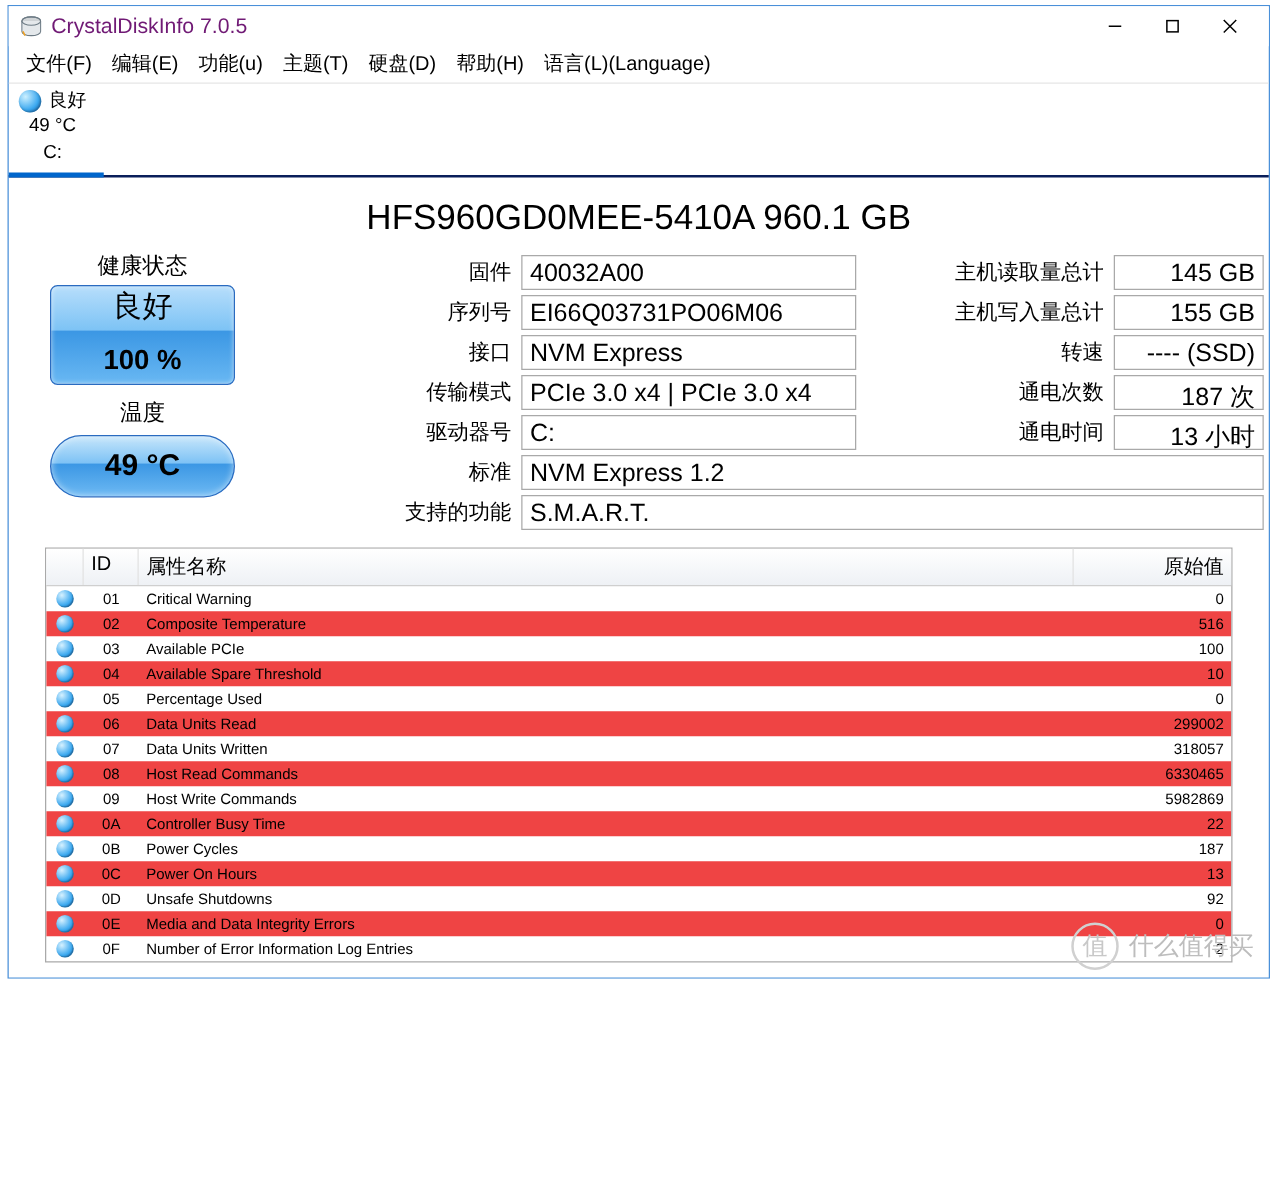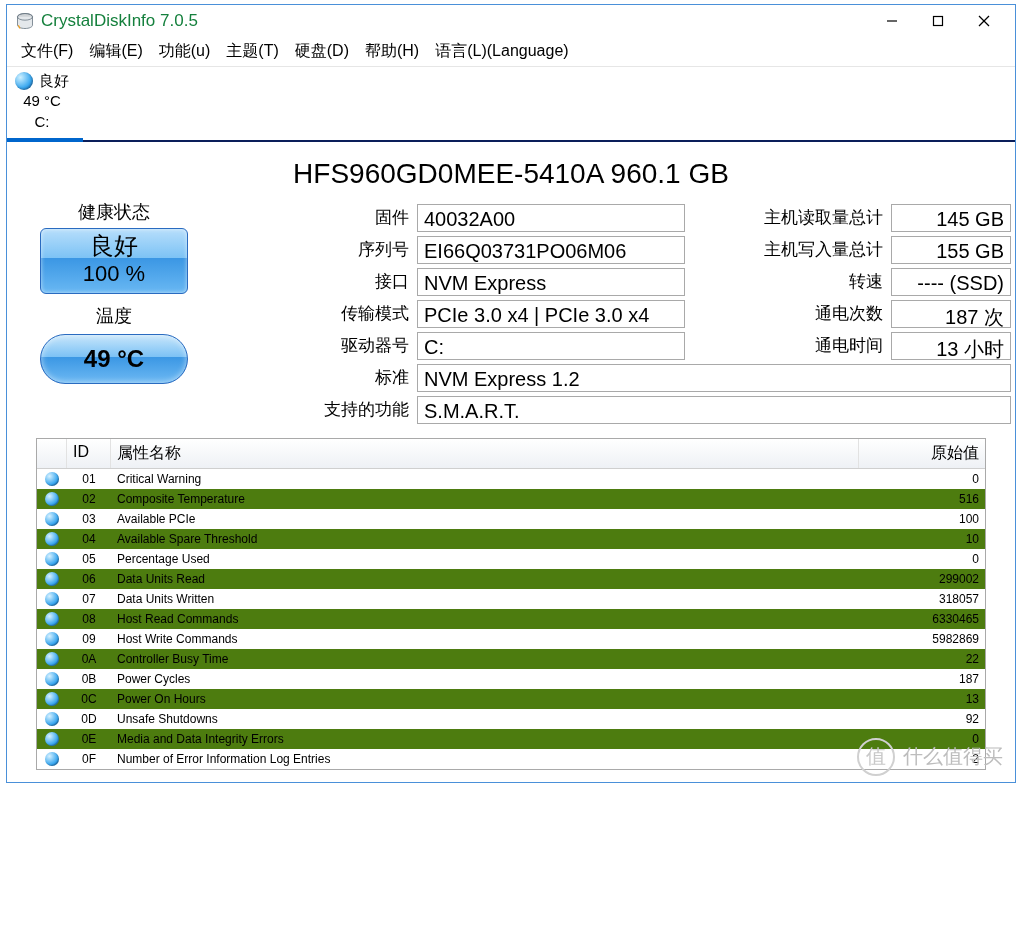--- a/index.html
+++ b/index.html
@@ -22,21 +22,21 @@
     display:flex; align-items:center;
     height: 32px;
     background: #fff;
     padding: 0 8px;
   }
   .titlebar-icon {
     width:20px; height:20px;
     margin-right:6px;
   }
   .titlebar-icon svg { display:block; }
-  .titlebar-title { flex:1; color:#15803d; font-size:17px; }
+  .titlebar-title { flex:1; color:#701a75; font-size:17px; }
   .win-btns { display:flex; gap:0; }
   .win-btn {
     width:46px; height:30px;
     display:flex; align-items:center; justify-content:center;
     color:#000;
   }
   .win-btn svg { width:12px; height:12px; stroke:#000; stroke-width:1.2; fill:none; }
   .menubar {
     display:flex;
     padding: 0 6px;
@@ -76,21 +76,21 @@
   .status-badge {
     margin: 0 auto 10px;
     width: 148px;
     border:1px solid #2a6bc0;
     border-radius:6px;
     background: linear-gradient(to bottom, #b7defb 0%, #7dc3f5 45%, #3b97e4 46%, #69b8f3 100%);
     padding: 4px 0 6px;
     box-shadow: inset 0 0 4px rgba(255,255,255,.6);
   }
   .status-badge .status-text { font-size:24px; color:#000; font-weight:400; line-height:1.1; }
-  .status-badge .status-pct  { font-size:22px; font-weight:400; color:#000; margin-top:2px; }
+  .status-badge .status-pct  { font-size:22px; font-weight:700; color:#000; margin-top:16px; }
   .temp-label { font-size:18px; margin-top:6px; }
   .temp-badge {
     margin: 6px auto 0;
     width: 148px;
     border:1px solid #2a6bc0;
     border-radius:26px;
     background: linear-gradient(to bottom, #c7e6fb 0%, #7dc2f5 45%, #3b97e4 46%, #6db9f3 100%);
     padding: 10px 0;
     box-shadow: inset 0 0 6px rgba(255,255,255,.6);
   }
@@ -121,21 +121,21 @@
     font-size:16px;
   }
   .smart-head > div { padding:4px 6px; border-right:1px solid #e2e2e2; }
   .smart-head > div:last-child { text-align:right; border-right:none; }
   .smart-body { max-height: 420px; overflow:auto; }
   .smart-row {
     display:grid;
     grid-template-columns: 30px 44px 1fr 126px;
     font-size:12px;
   }
-  .smart-row.alt { background:#4d7c0f; }
+  .smart-row.alt { background:#ef4444; }
   .smart-row > div { padding:3px 6px; }
   .smart-row .orb-cell { display:flex; align-items:center; justify-content:center; }
   .cell-orb {
     width:14px; height:14px; border-radius:50%;
     background: radial-gradient(circle at 32% 30%, #d6f1ff, #3aa8f0 60%, #1668b3);
     box-shadow: inset -1px -1px 1px rgba(0,0,0,.25);
   }
   .id-cell { text-align:center; }
   .val-cell { text-align:right; }
   .watermark {

